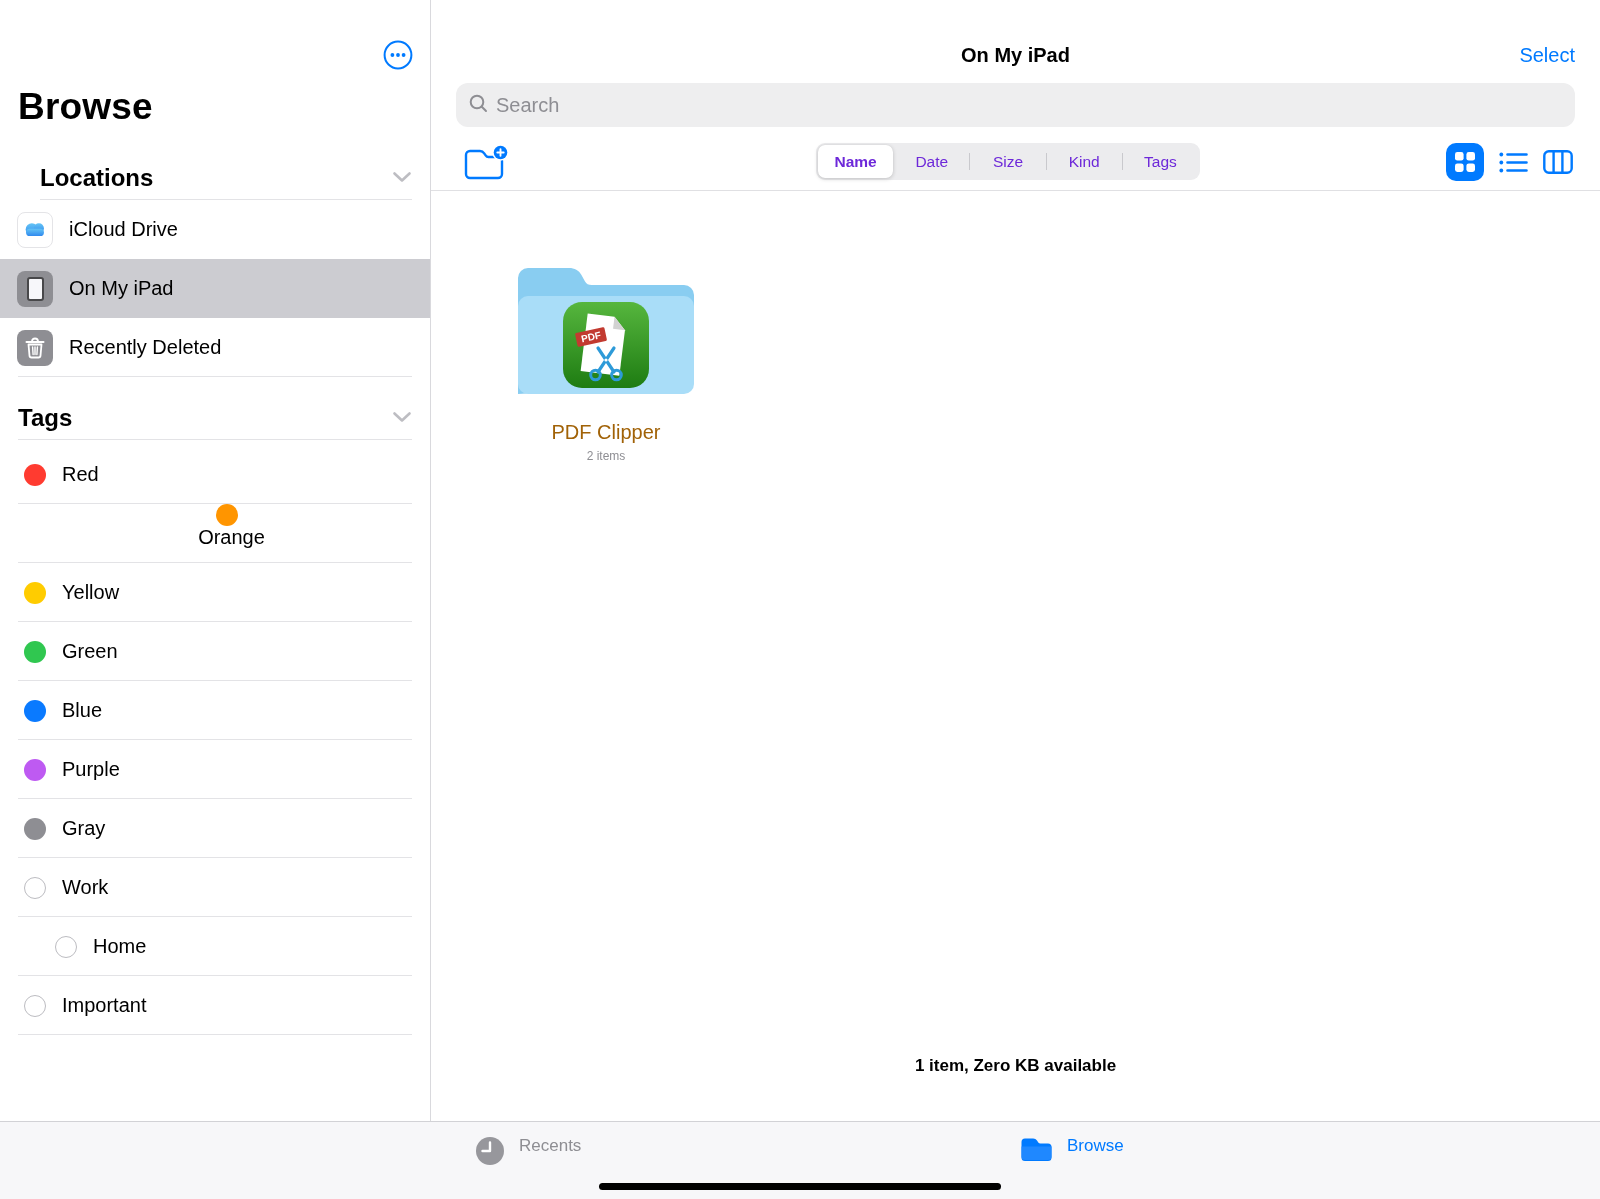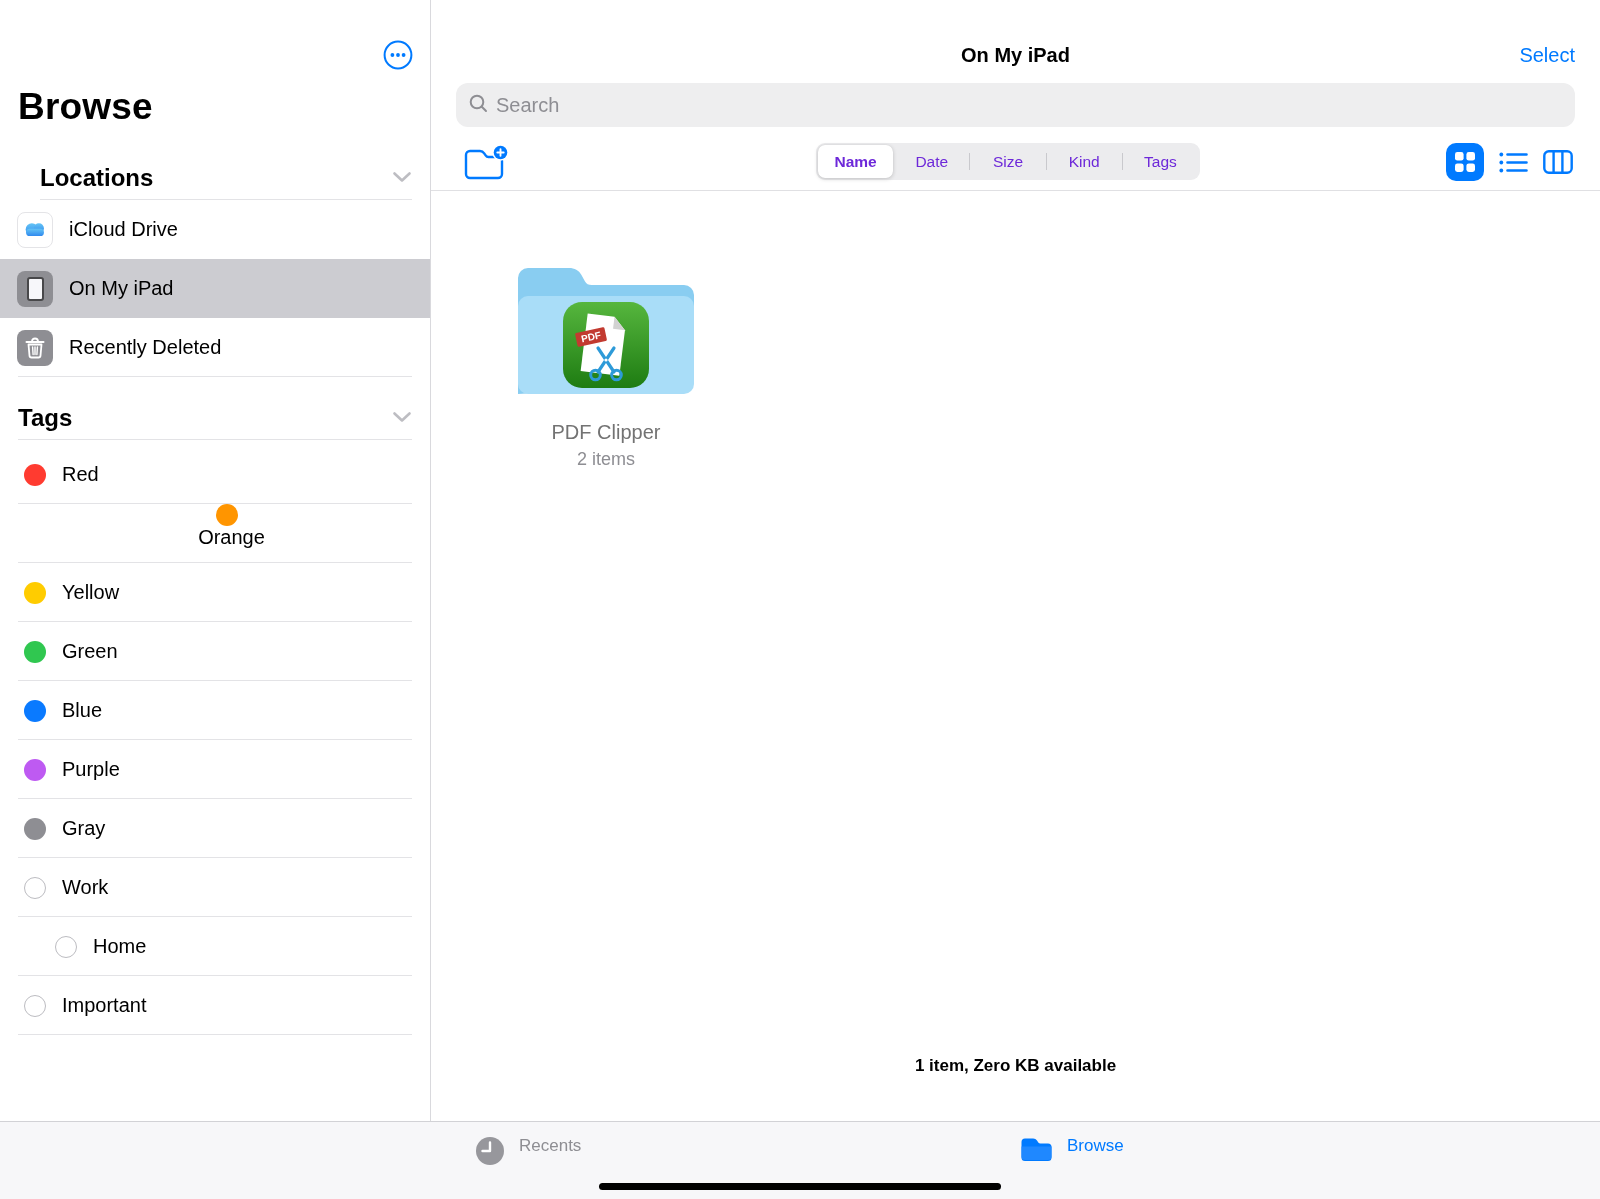--- a/index.html
+++ b/index.html
@@ -101,22 +101,22 @@
   .view-btn { position: absolute; top: 143px; border: none; background: none; cursor: pointer; padding: 0; }
   .view-btn.grid-active { left: 1015px; width: 38px; height: 38px; background: var(--accent); border-radius: 10px;
                           display: flex; align-items: center; justify-content: center; }
   .view-btn.list { left: 1063px; width: 38px; height: 38px; display:flex; align-items:center; justify-content:center; }
   .view-btn.columns { left: 1108px; width: 38px; height: 38px; display:flex; align-items:center; justify-content:center; }
 
   .toolbar-rule { position: absolute; left: 0; right: 0; top: 190px; height: 1px; background: #e0e0e3; }
 
   
   .folder-tile { position: absolute; left: 77px; top: 256px; width: 196px; text-align: center; cursor: pointer; }
-  .folder-name { margin-top: 11px; font-size: 20px; color: #737373; }
-  .folder-count { margin-top: 5px; font-size: 18px; color: #8e8e93; }
+  .folder-name { margin-top: 11px; font-size: 20px; color: #a16207; }
+  .folder-count { margin-top: 5px; font-size: 12px; color: #8e8e93; }
 
   .footer-status {
     position: absolute; left: 0; right: 0; top: 1056px; text-align: center;
     font-size: 17px; font-weight: 700;
   }
 
   
   .tabbar {
     position: absolute; left: 0; top: 1121px; width: 1600px; height: 78px;
     background: #f7f7f9; border-top: 1px solid #d2d2d6;

